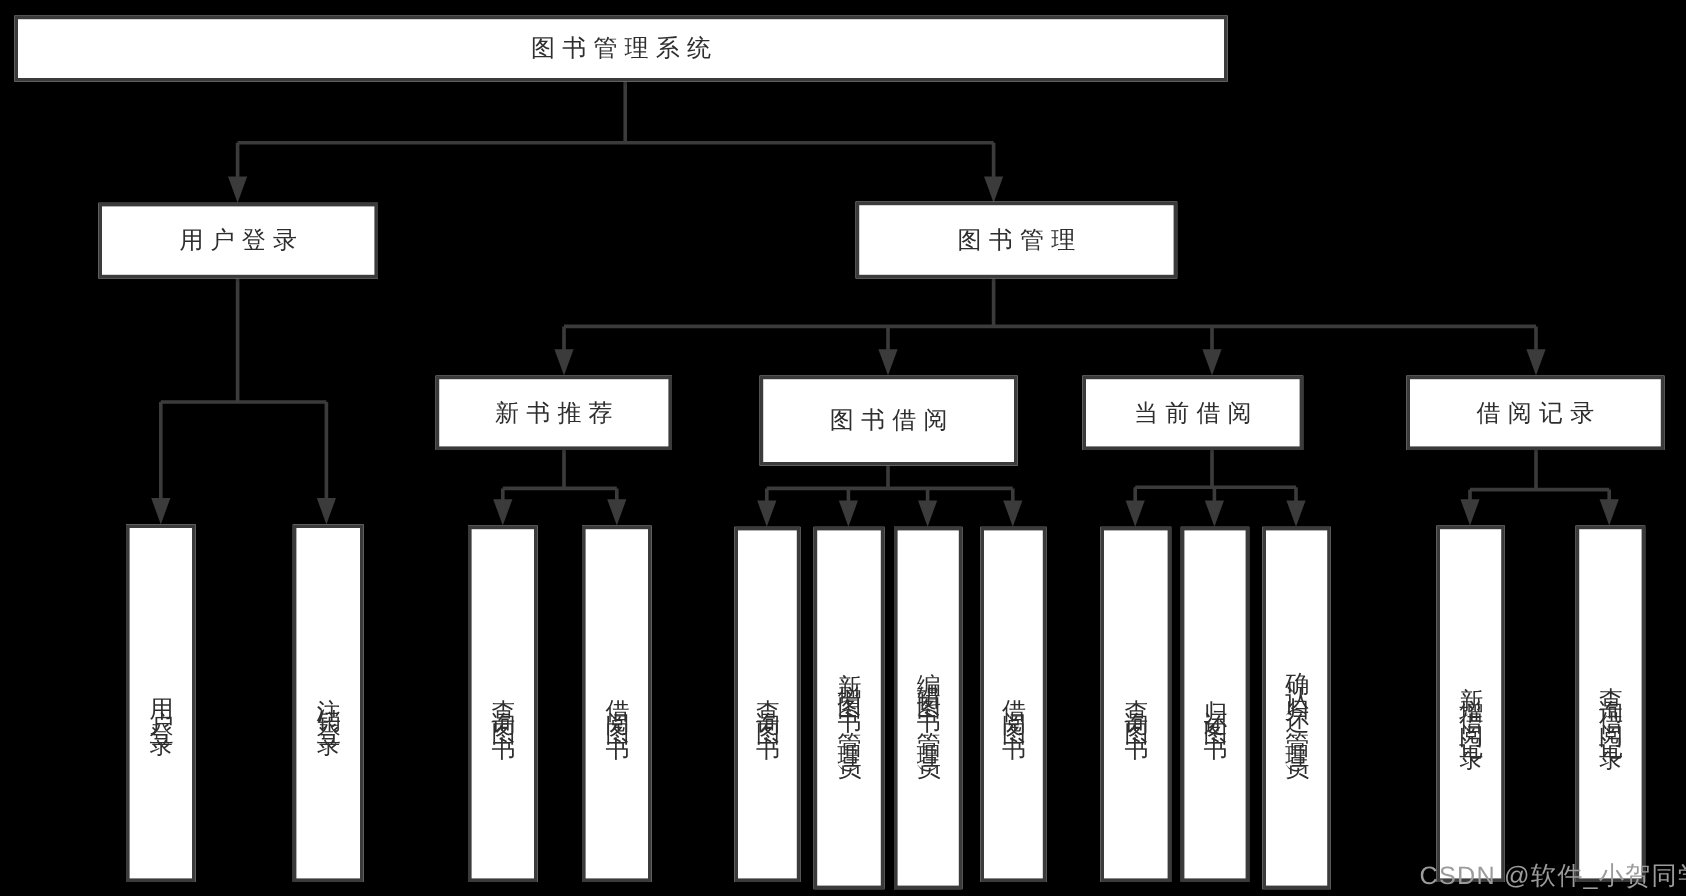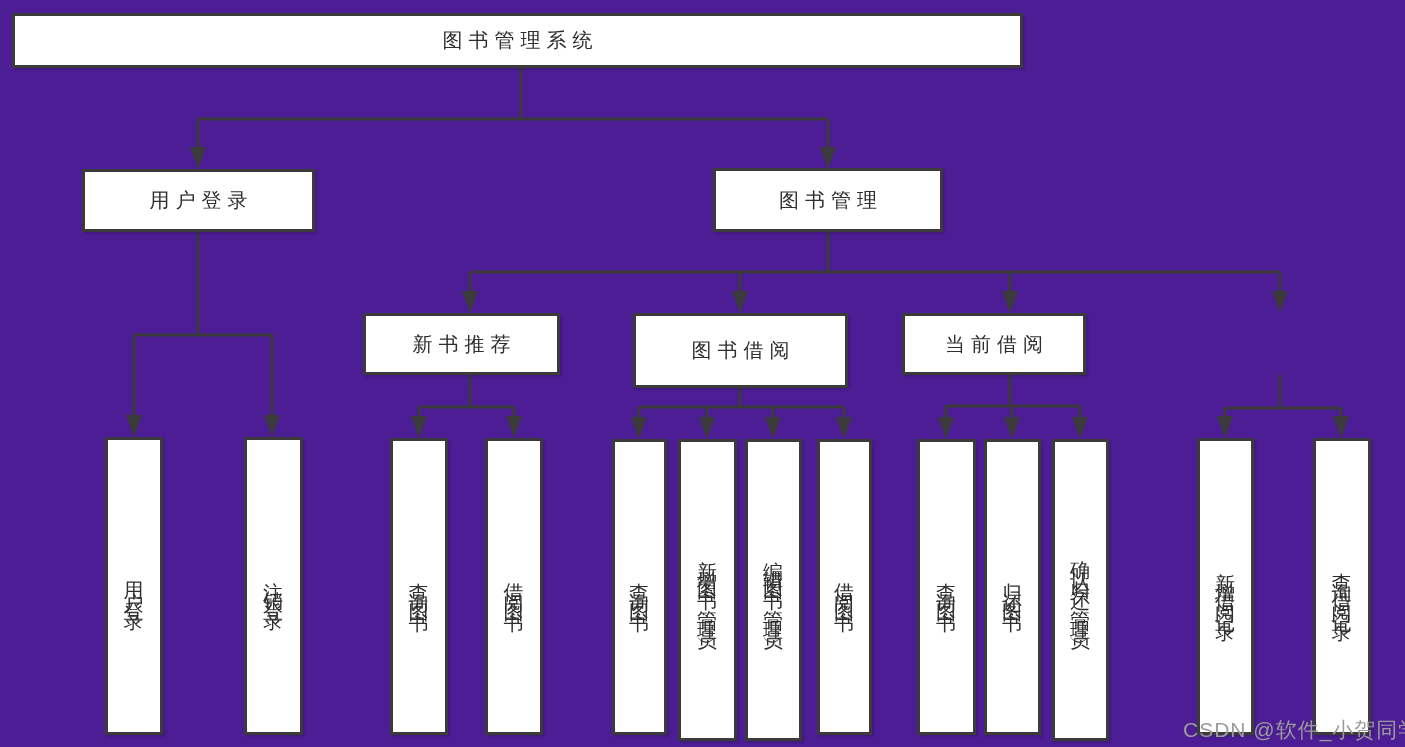--- a/index.html
+++ b/index.html
@@ -1,19 +1,19 @@
 <!DOCTYPE html>
 <html><head>
 <meta charset="utf-8">
 <style>
   html,body{margin:0;padding:0;background:#ffffff;}
   #stage{
     position:relative;
     width:1405px;height:747px;
-    background:#4c1d95;
+    background:#000000;
     font-family:"Liberation Sans","DejaVu Sans",sans-serif;
     color:#2e2e2e;
     overflow:hidden;
   }
   #connector-layer{position:absolute;left:0;top:0;width:1405px;height:747px;}
   .node,.leaf{
     position:absolute;
     box-sizing:border-box;
     background:#ffffff;
     border:3px solid #3b3b3b;
@@ -97,25 +97,26 @@
     <g stroke="#3b3b3b" stroke-width="3" fill="#3b3b3b">
       <path fill="none" d="M1280,375 V408 M1225,408 H1341 M1225,408 V419 M1341,408 V419"></path>
       <polygon stroke="none" points="1217,416 1233,416 1225,438"></polygon>
       <polygon stroke="none" points="1333,416 1349,416 1341,438"></polygon>
     </g>
   </svg>
 
   <div class="node" style="left:12px;top:13px;width:1011px;height:55px;">图书管理系统</div>
 
   <div class="node" style="left:82px;top:169px;width:233px;height:63px;">用户登录</div>
-  <div class="node" style="left:713px;top:168px;width:230px;height:64px;">图书管理</div>
+  <div class="node" style="left:713px;top:168px;width:268px;height:64px;">图书管理</div>
 
   <div class="node" style="left:363px;top:313px;width:197px;height:62px;">新书推荐</div>
   <div class="node" style="left:633px;top:313px;width:215px;height:75px;">图书借阅</div>
   <div class="node" style="left:902px;top:313px;width:184px;height:62px;">当前借阅</div>
+  <div class="node" style="left:1172px;top:313px;width:215px;height:62px;">借阅记录</div>
 
   <div class="leaf" style="left:105px;top:437px;width:58px;height:298px;">
     <span class="vtext">用户登录</span>
   </div>
   <div class="leaf" style="left:244px;top:437px;width:59px;height:298px;">
     <span class="vtext">注销登录</span>
   </div>
 
   <div class="leaf" style="left:390px;top:438px;width:58px;height:297px;">
     <span class="vtext">查询图书</span>

